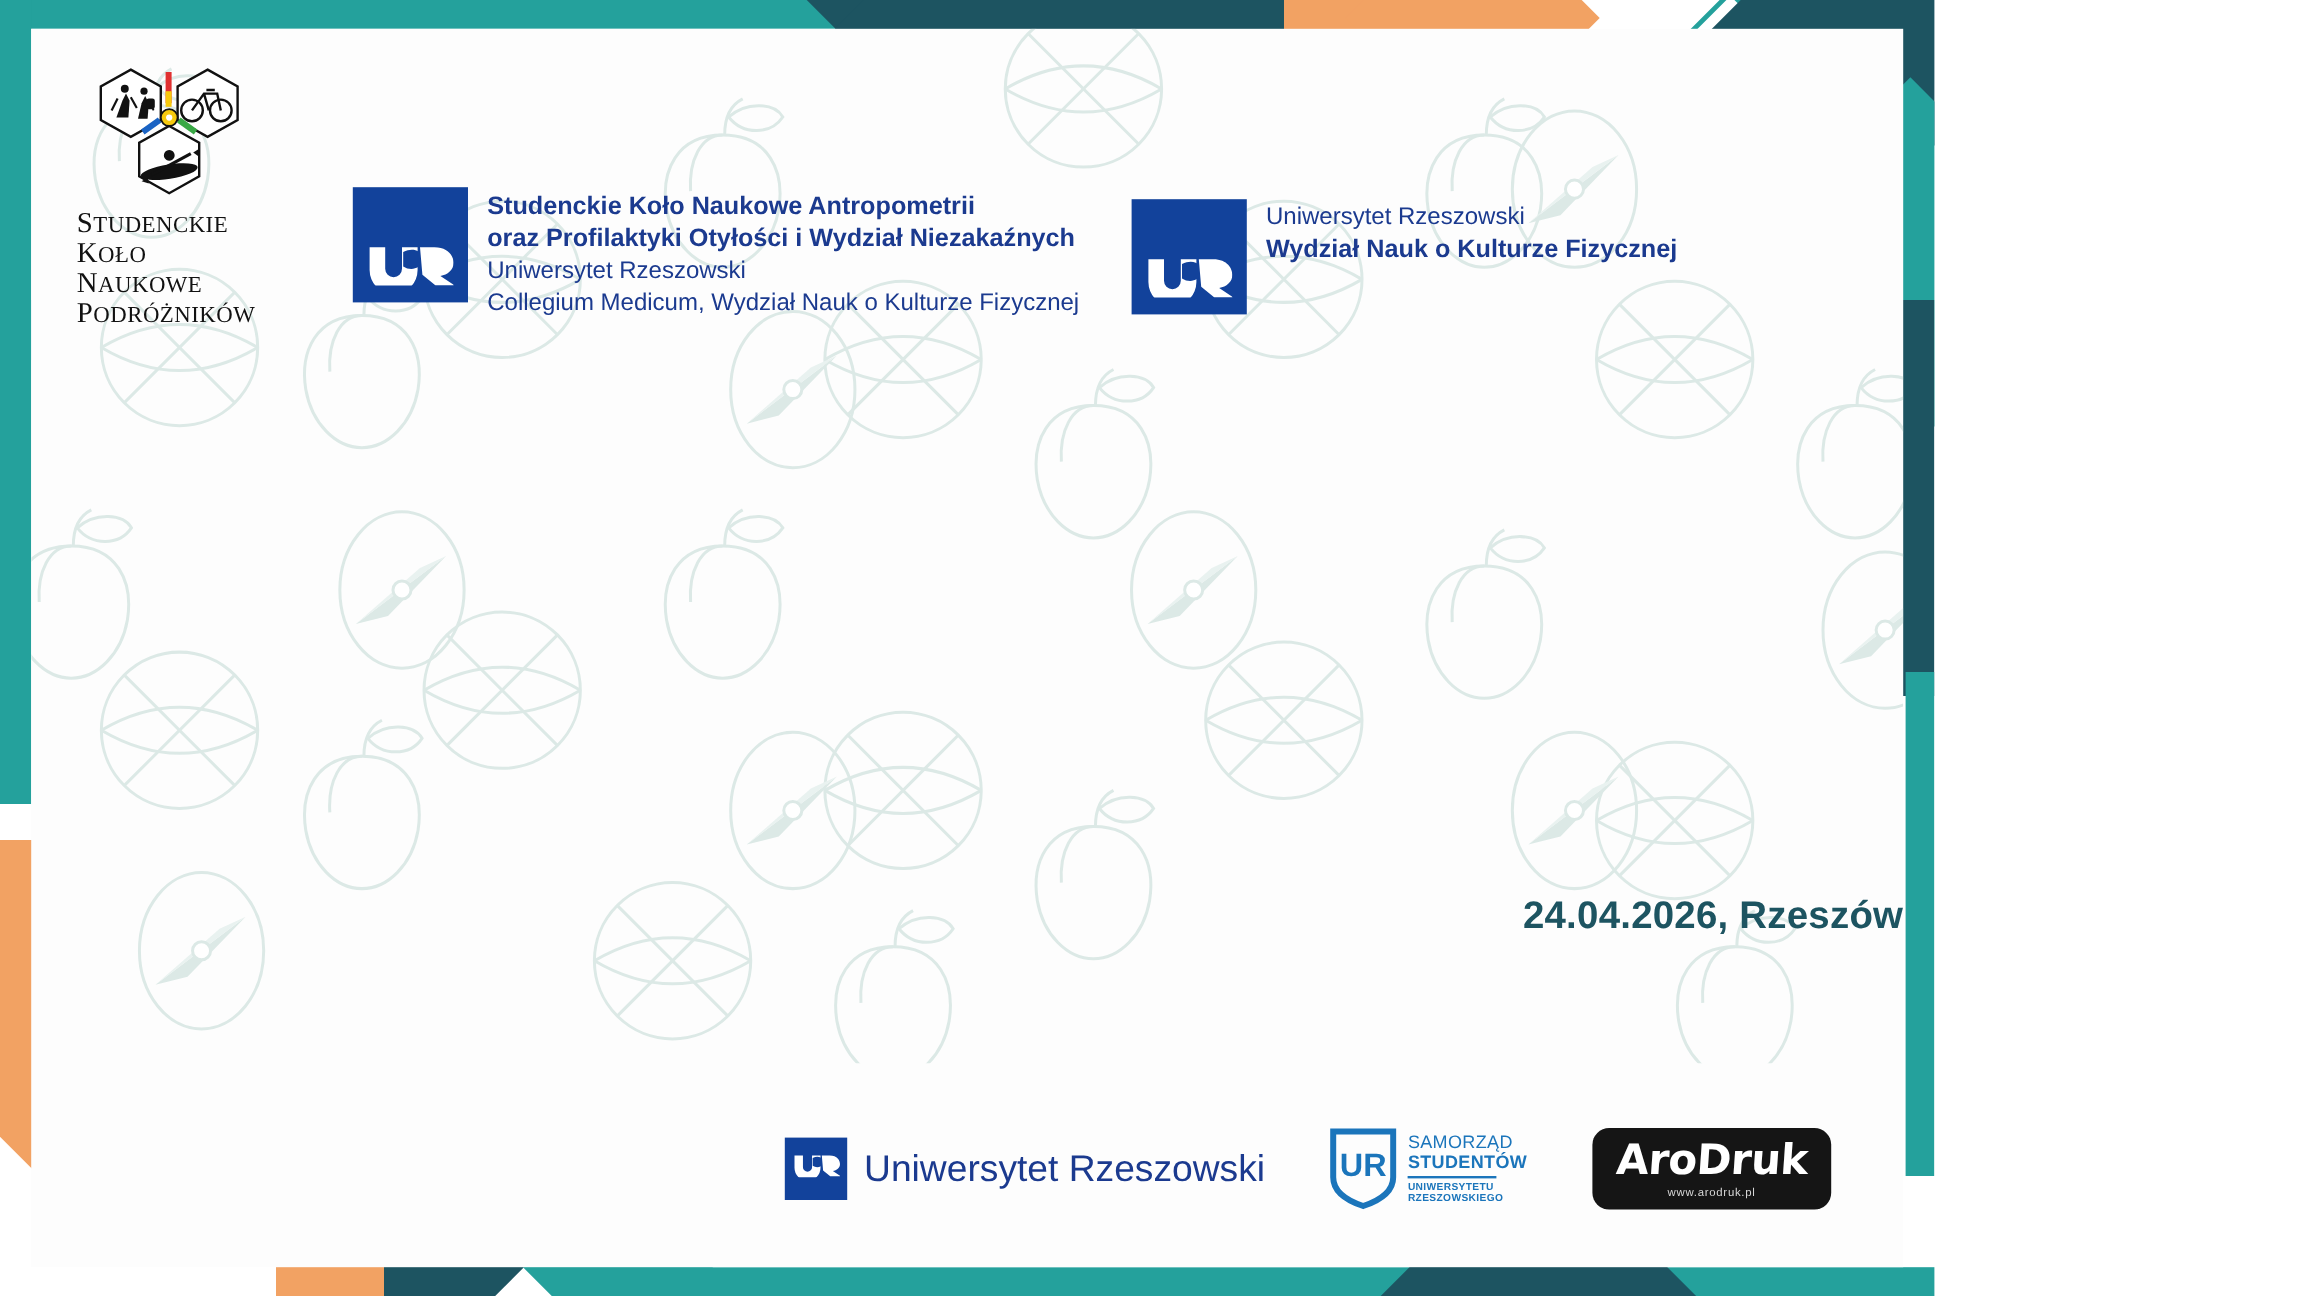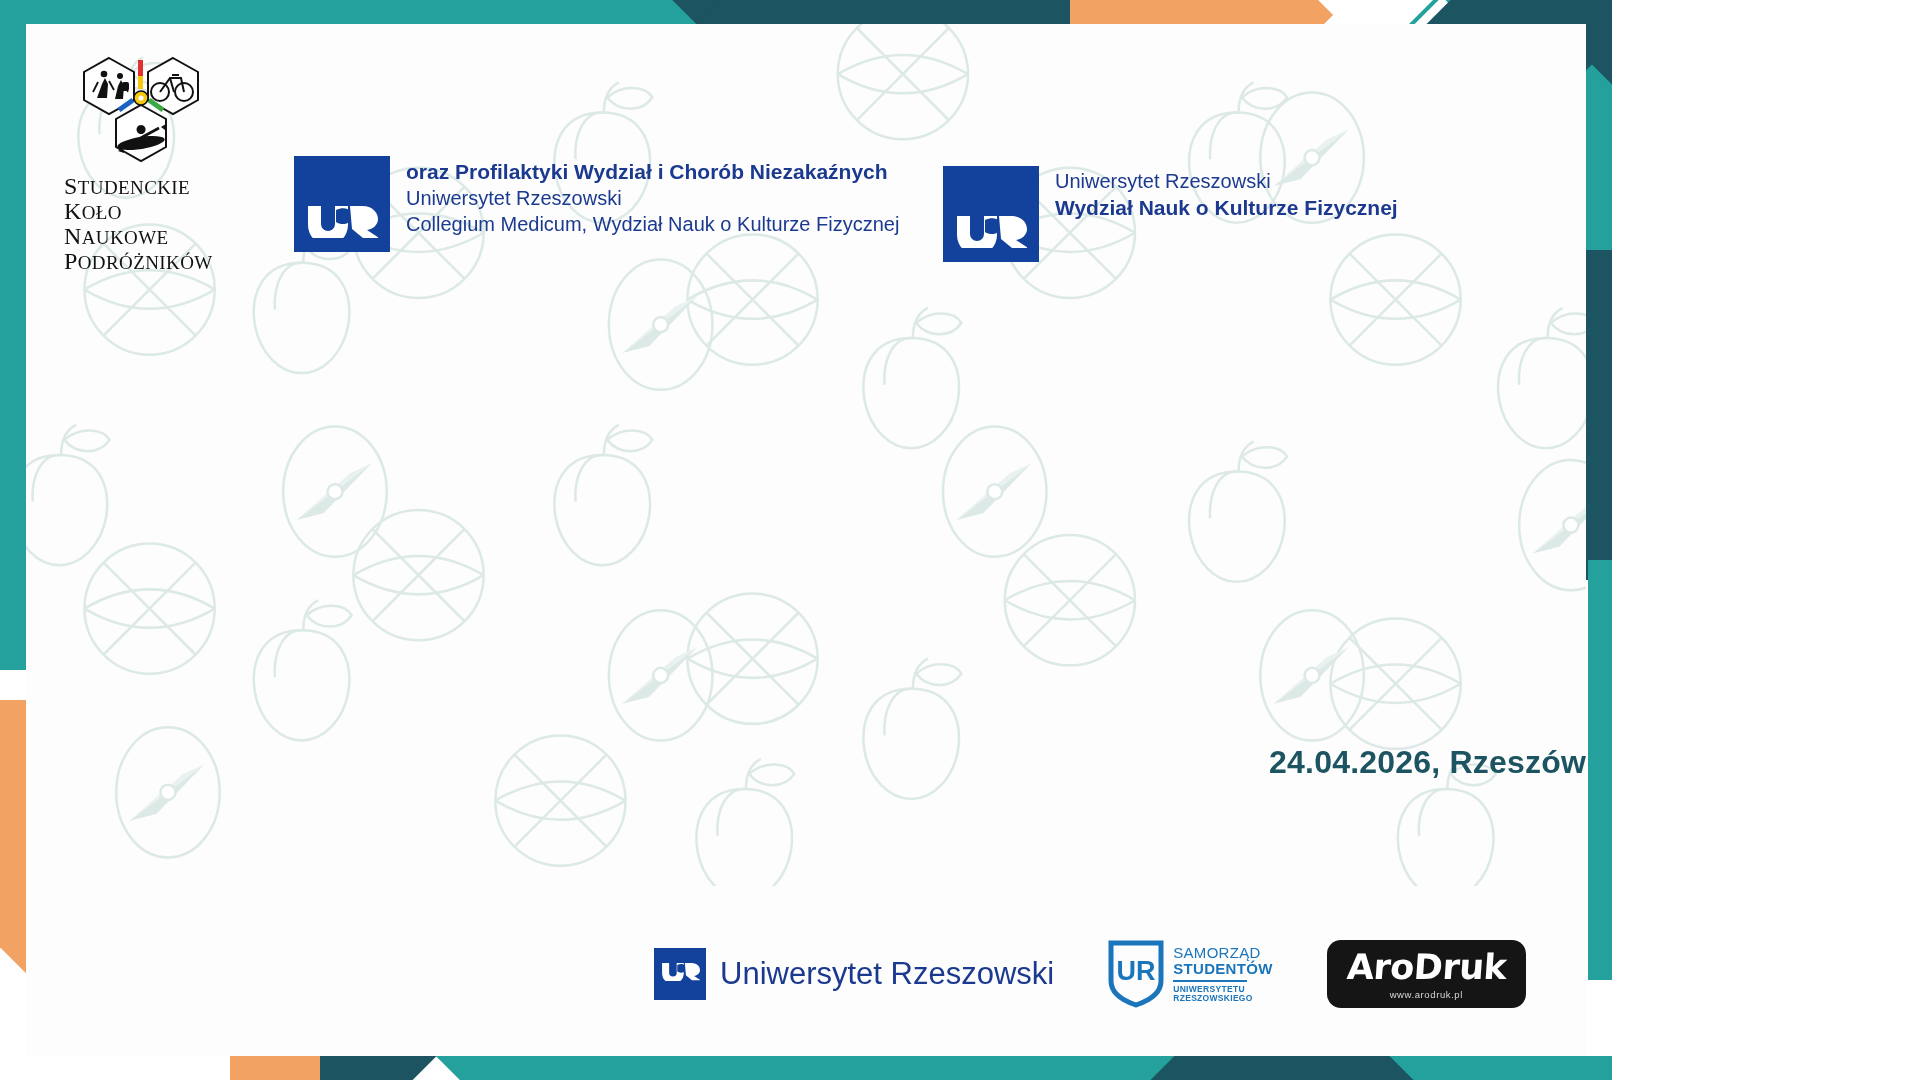--- a/index.html
+++ b/index.html
@@ -368,21 +368,22 @@
 
       <div class="ur-block" id="ur-block-1">
         <div class="ur-square">
           <svg width="72" height="34" viewBox="0 0 72 34" aria-hidden="true">
             <path d="M2 2 h13 v18 a7 7 0 0 0 14 0 v-18 h13 v19 a20 20 0 0 1 -40 0 z" fill="#ffffff"></path>
             <path d="M30 6 c10 -5 18 1 16 8 c-2 6 -10 8 -16 4 z" fill="#12429b"></path>
             <path d="M44 2 h12 c12 0 16 8 16 13 c0 6 -5 10 -11 11 l12 8 h-16 l-11 -9 z" fill="#ffffff"></path>
           </svg>
         </div>
         <div class="ur-lines">
-          <div class="ln bold">oraz Profilaktyki Wydział i Chorób Niezakaźnych</div>
+          <div class="ln bold">Studenckie Koło Naukowe Antropometrii</div>
+          <div class="ln bold">oraz Profilaktyki Otyłości i Wydział Niezakaźnych</div>
           <div class="ln reg">Uniwersytet Rzeszowski</div>
           <div class="ln reg">Collegium Medicum, Wydział Nauk o Kulturze Fizycznej</div>
         </div>
       </div>
 
       <div class="ur-block" id="ur-block-2">
         <div class="ur-square">
           <svg width="72" height="34" viewBox="0 0 72 34" aria-hidden="true">
             <path d="M2 2 h13 v18 a7 7 0 0 0 14 0 v-18 h13 v19 a20 20 0 0 1 -40 0 z" fill="#ffffff"></path>
             <path d="M30 6 c10 -5 18 1 16 8 c-2 6 -10 8 -16 4 z" fill="#12429b"></path>

